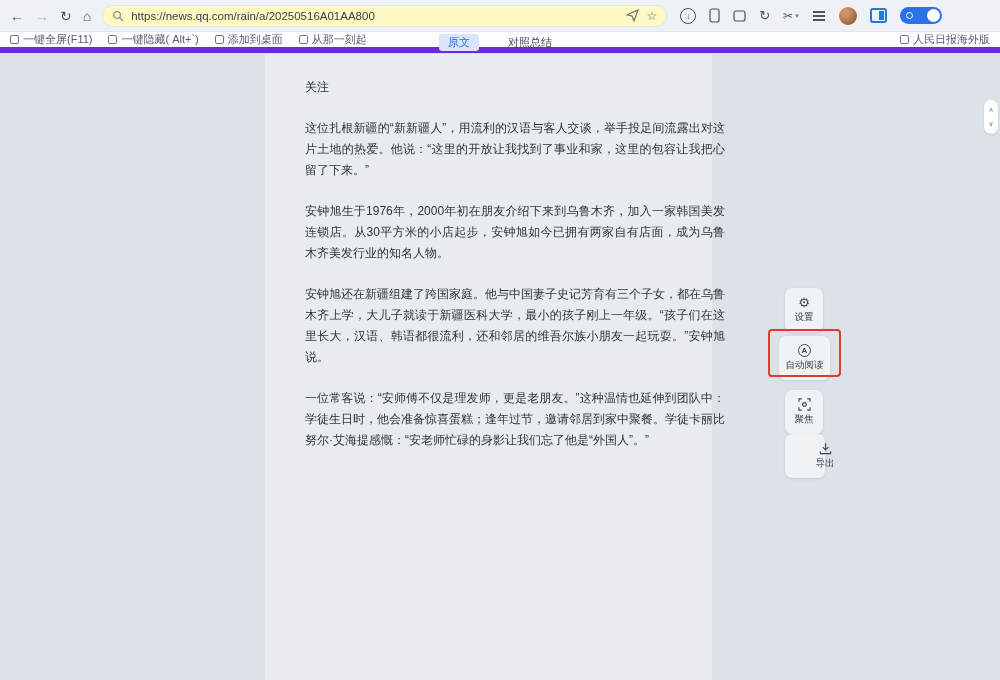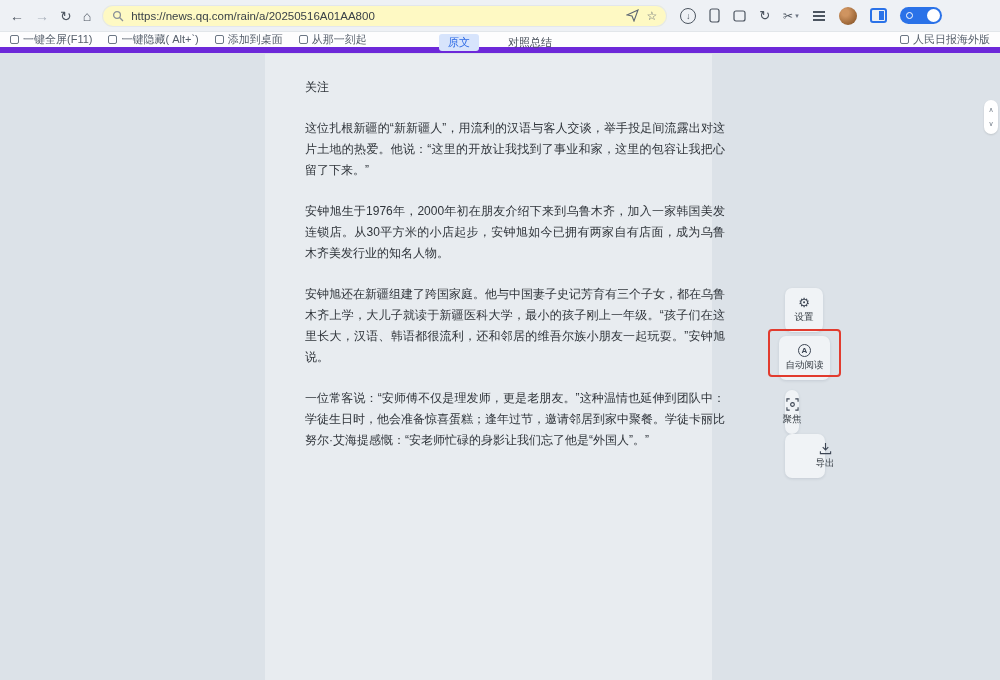--- a/index.html
+++ b/index.html
@@ -222,21 +222,21 @@
   <div class="side-btn" style="left:785px; top:234px; width:38px;">
     <span class="sb-icon">⚙</span>
     <span class="sb-label">设置</span>
   </div>
 
   <div class="side-btn" style="left:779px; top:282px; width:51px;">
     <span class="sb-icon circle-a">A</span>
     <span class="sb-label">自动阅读</span>
   </div>
 
-  <div class="side-btn" style="left:785px; top:336px; width:14px;">
+  <div class="side-btn" style="left:785px; top:336px; width:38px;">
     <span class="sb-icon">
       <svg width="13" height="13" viewBox="0 0 14 14" fill="none" stroke="#3d4654" stroke-width="1.2">
           <path d="M1 4 V1 H4 M10 1 H13 V4 M13 10 V13 H10 M4 13 H1 V10"></path>
           <circle cx="7" cy="7" r="2"></circle>
         </svg>
     </span>
     <span class="sb-label">聚焦</span>
   </div>
 
   <div class="side-btn" style="left:785px; top:380px; width:38px;padding-left:40px;">

